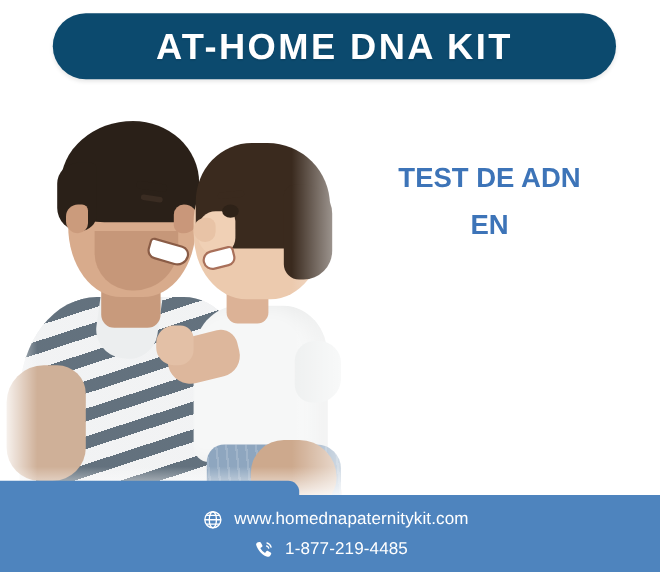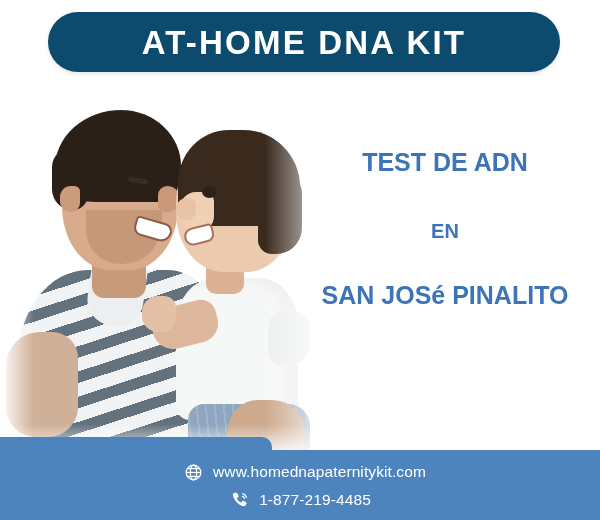--- a/index.html
+++ b/index.html
@@ -382,22 +382,22 @@
     top: 150px;
     width: 290px;
     text-align: center;
   }
   .copy-line {
     color: #3d74b8;
     font-weight: bold;
     line-height: 1.0;
     white-space: nowrap;
   }
-  .copy-line.l1 { font-size: 25px; margin-bottom: 46px; text-align: center; }
-  .copy-line.l2 { font-size: 20px; margin-bottom: 42px; }
+  .copy-line.l1 { font-size: 25px; margin-bottom: 18px; text-align: center; }
+  .copy-line.l2 { font-size: 25px; margin-bottom: 29px; }
   .copy-line.l3 { font-size: 25px; }
 
   
   .footer-upper {
     position: absolute;
     left: 0;
     top: 437px;
     width: 272px;
     height: 22px;
     background: #4e84be;
@@ -501,21 +501,20 @@
 
       <div class="man-hand"></div>
 
       <div class="photo-fade"></div>
     </div>
   </div>
 
   <div class="copy-block">
     <div class="copy-line l1">TEST DE ADN</div>
     <div class="copy-line l2">EN</div>
-    <div class="copy-line l3">SAN JOSé PINALITO</div>
   </div>
 
   <div class="footer-upper"></div>
   <div class="footer-main"></div>
 
   <div class="footer-rows">
 
     <div class="footer-row row1">
       <div class="f-item">
         <span class="f-icon">

